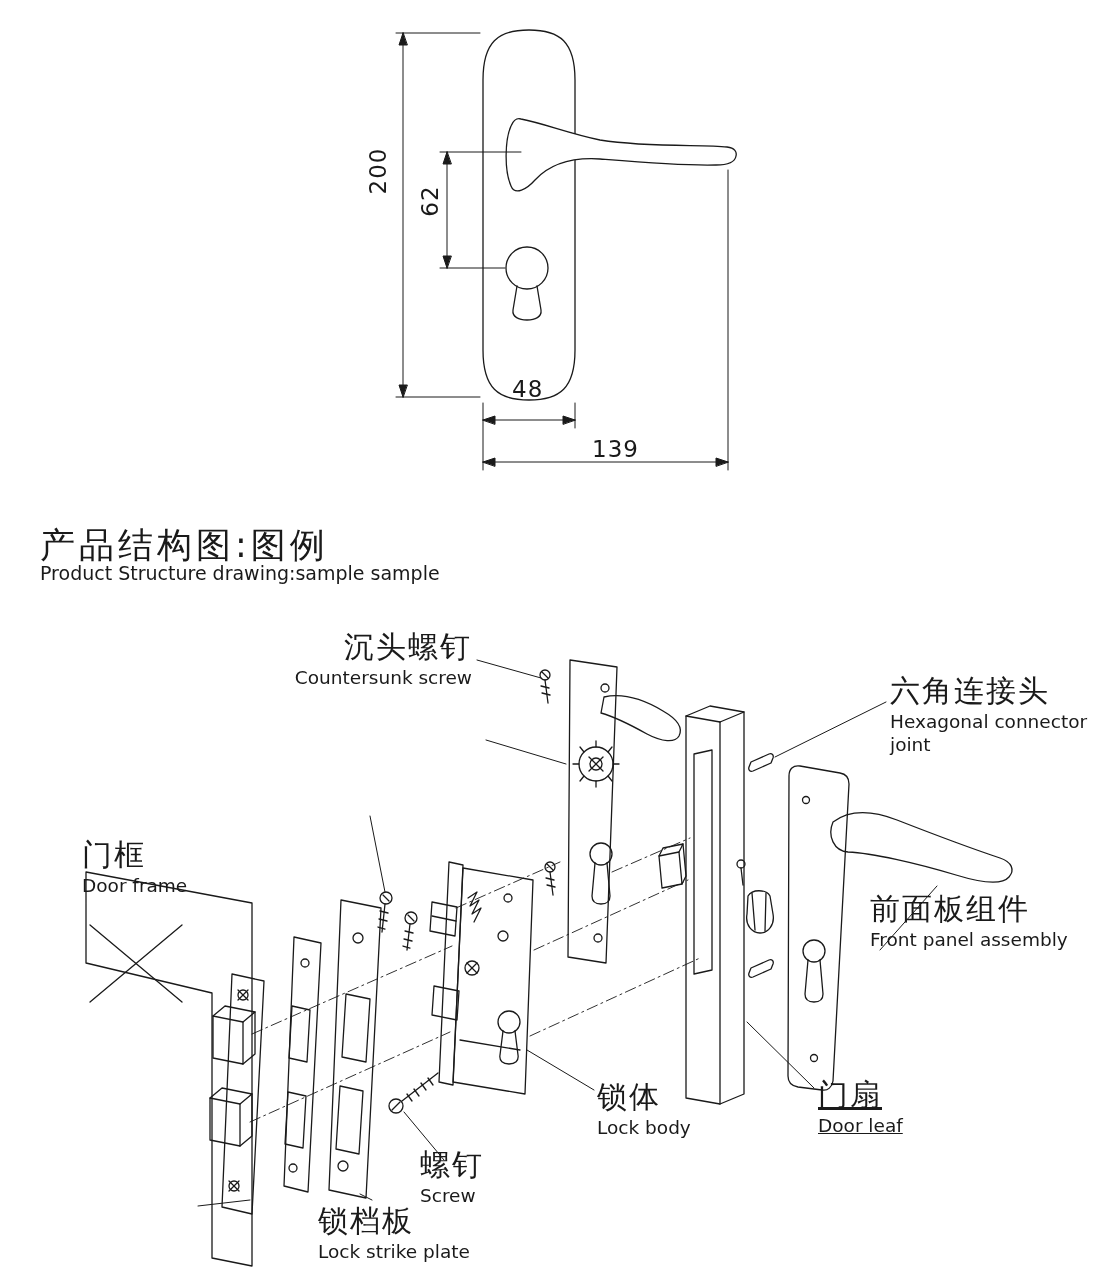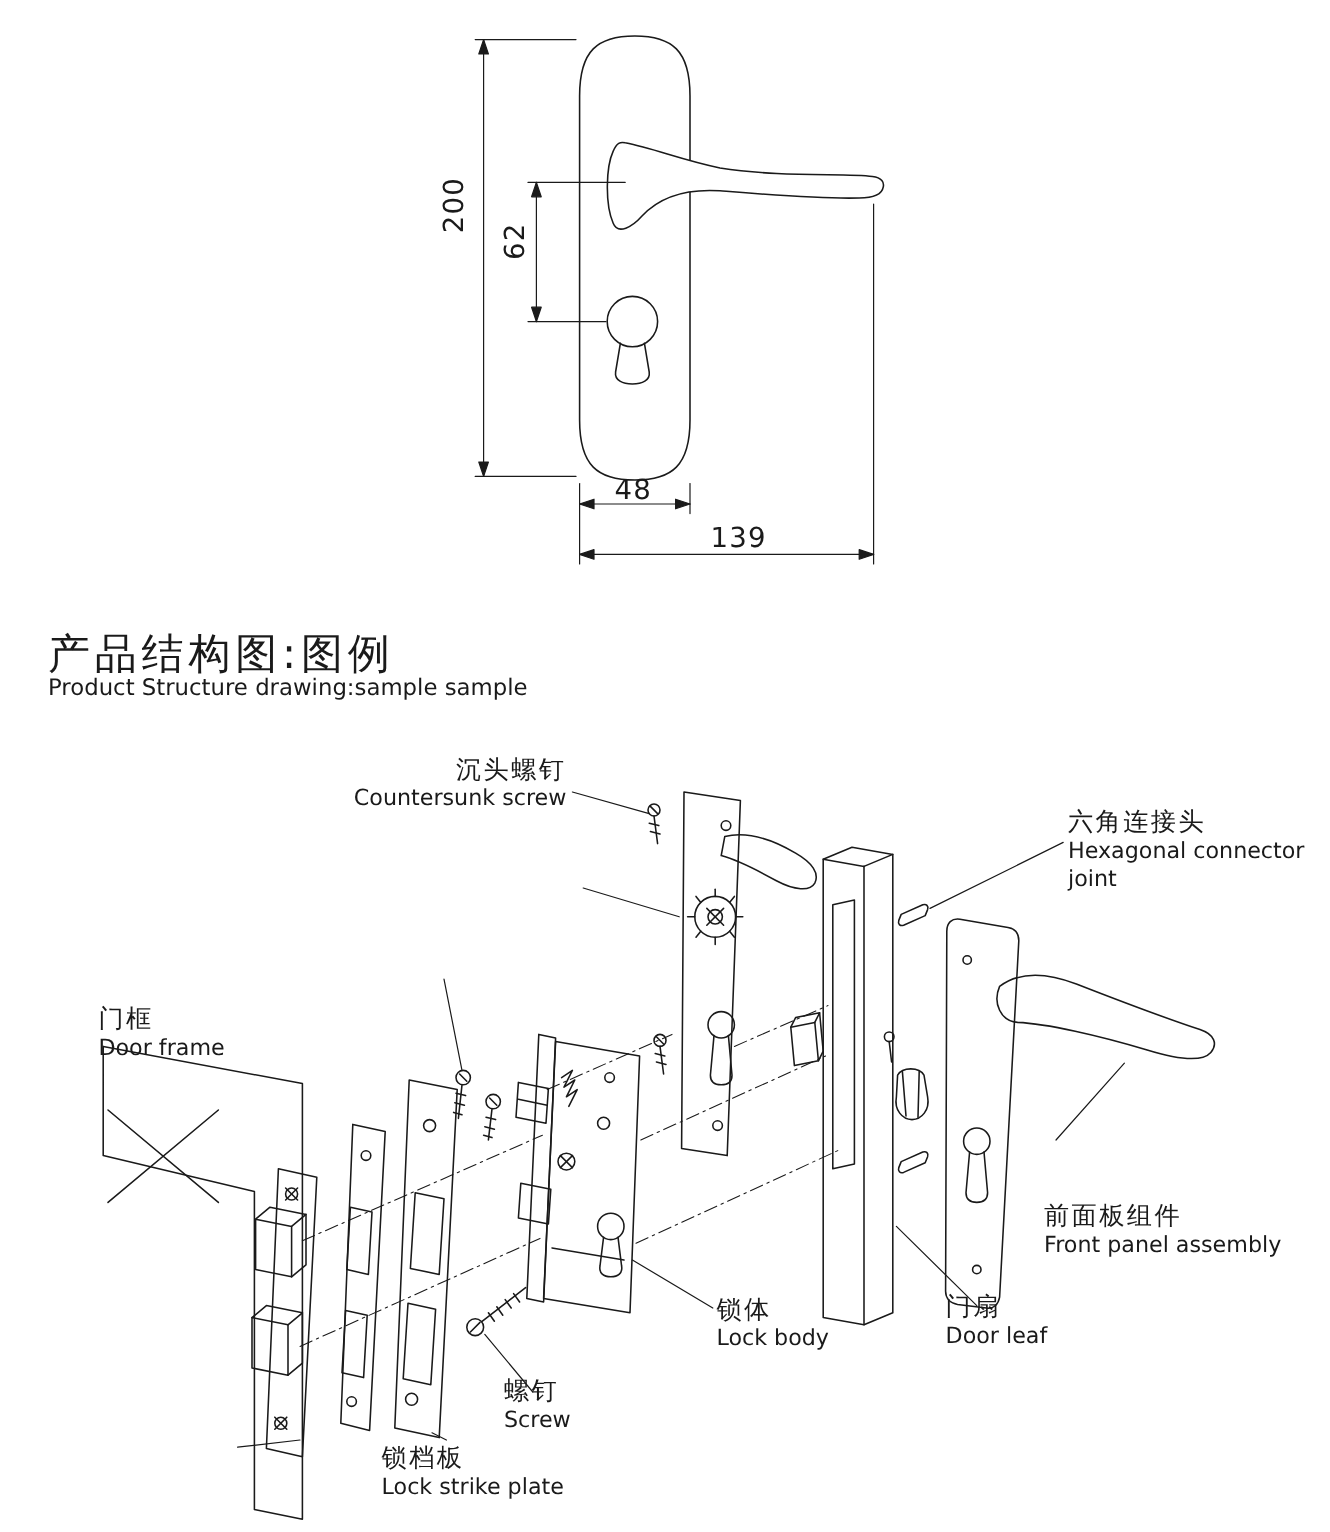--- a/index.html
+++ b/index.html
@@ -1,47 +1,47 @@
 <!DOCTYPE html>
 <html><head>
 <meta charset="utf-8">
 <style>
   html,body { margin:0; padding:0; background:#fff; }
   body { font-family:"DejaVu Sans","Liberation Sans",sans-serif; color:#1a1a1a; }
   .canvas { position:relative; width:1108px; height:1277px; background:#ffffff; overflow:hidden; }
   .canvas svg { position:absolute; left:0; top:0; }
 
   .label { position:absolute; line-height:1.25; white-space:nowrap; }
-  .label .zh { display:block; font-size:21px; letter-spacing:2px; }
+  .label .zh { display:block; font-size:30px; letter-spacing:2px; }
   .label .en { display:block; font-size:18.5px; letter-spacing:0; }
   .label.r { text-align:right; }
   .label.wrap { white-space:normal; }
 
   .dim { position:absolute; font-size:23px; letter-spacing:1px; }
   .vert { transform:rotate(-90deg); transform-origin:center center; }
 
   .title-zh { position:absolute; left:40px; top:522px; font-size:35px; letter-spacing:4px; }
   .title-en { position:absolute; left:40px; top:562px; font-size:19px; }
 
   
   .lb-0 { top:628px; right:636px; }
   .lb-1 { top:710px; right:626px; }
   .lb-2 { top:672px; left:890px; width:230px; }
   .lb-3 { top:786px; right:740px; }
   .lb-4 { top:836px; left:82px; }
-  .lb-5 { top:1000px; left:870px; }
+  .lb-5 { top:890px; left:870px; }
   .lb-6 { top:1078px; left:597px; }
-  .lb-7 { top:1076px; left:788px; }
+  .lb-7 { top:1076px; left:818px;text-decoration:underline; }
   .lb-8 { top:1146px; left:420px; }
   .lb-9 { top:1182px; left:88px; }
   .lb-10 { top:1202px; left:318px; }
 
   .dim-200 { left:355px; top:158px; }
   .dim-62  { left:414px; top:188px; }
-  .dim-48  { left:512px; top:396px;text-align:right; }
+  .dim-48  { left:512px; top:376px;text-align:right; }
   .dim-139 { left:592px; top:436px; }
 </style>
 </head>
 <body>
 
 <div class="canvas">
 
   <svg width="1108" height="1277" viewBox="0 0 1108 1277">
     <g stroke="#1a1a1a" stroke-width="1.3" fill="none" stroke-linecap="round" stroke-linejoin="round">
 

